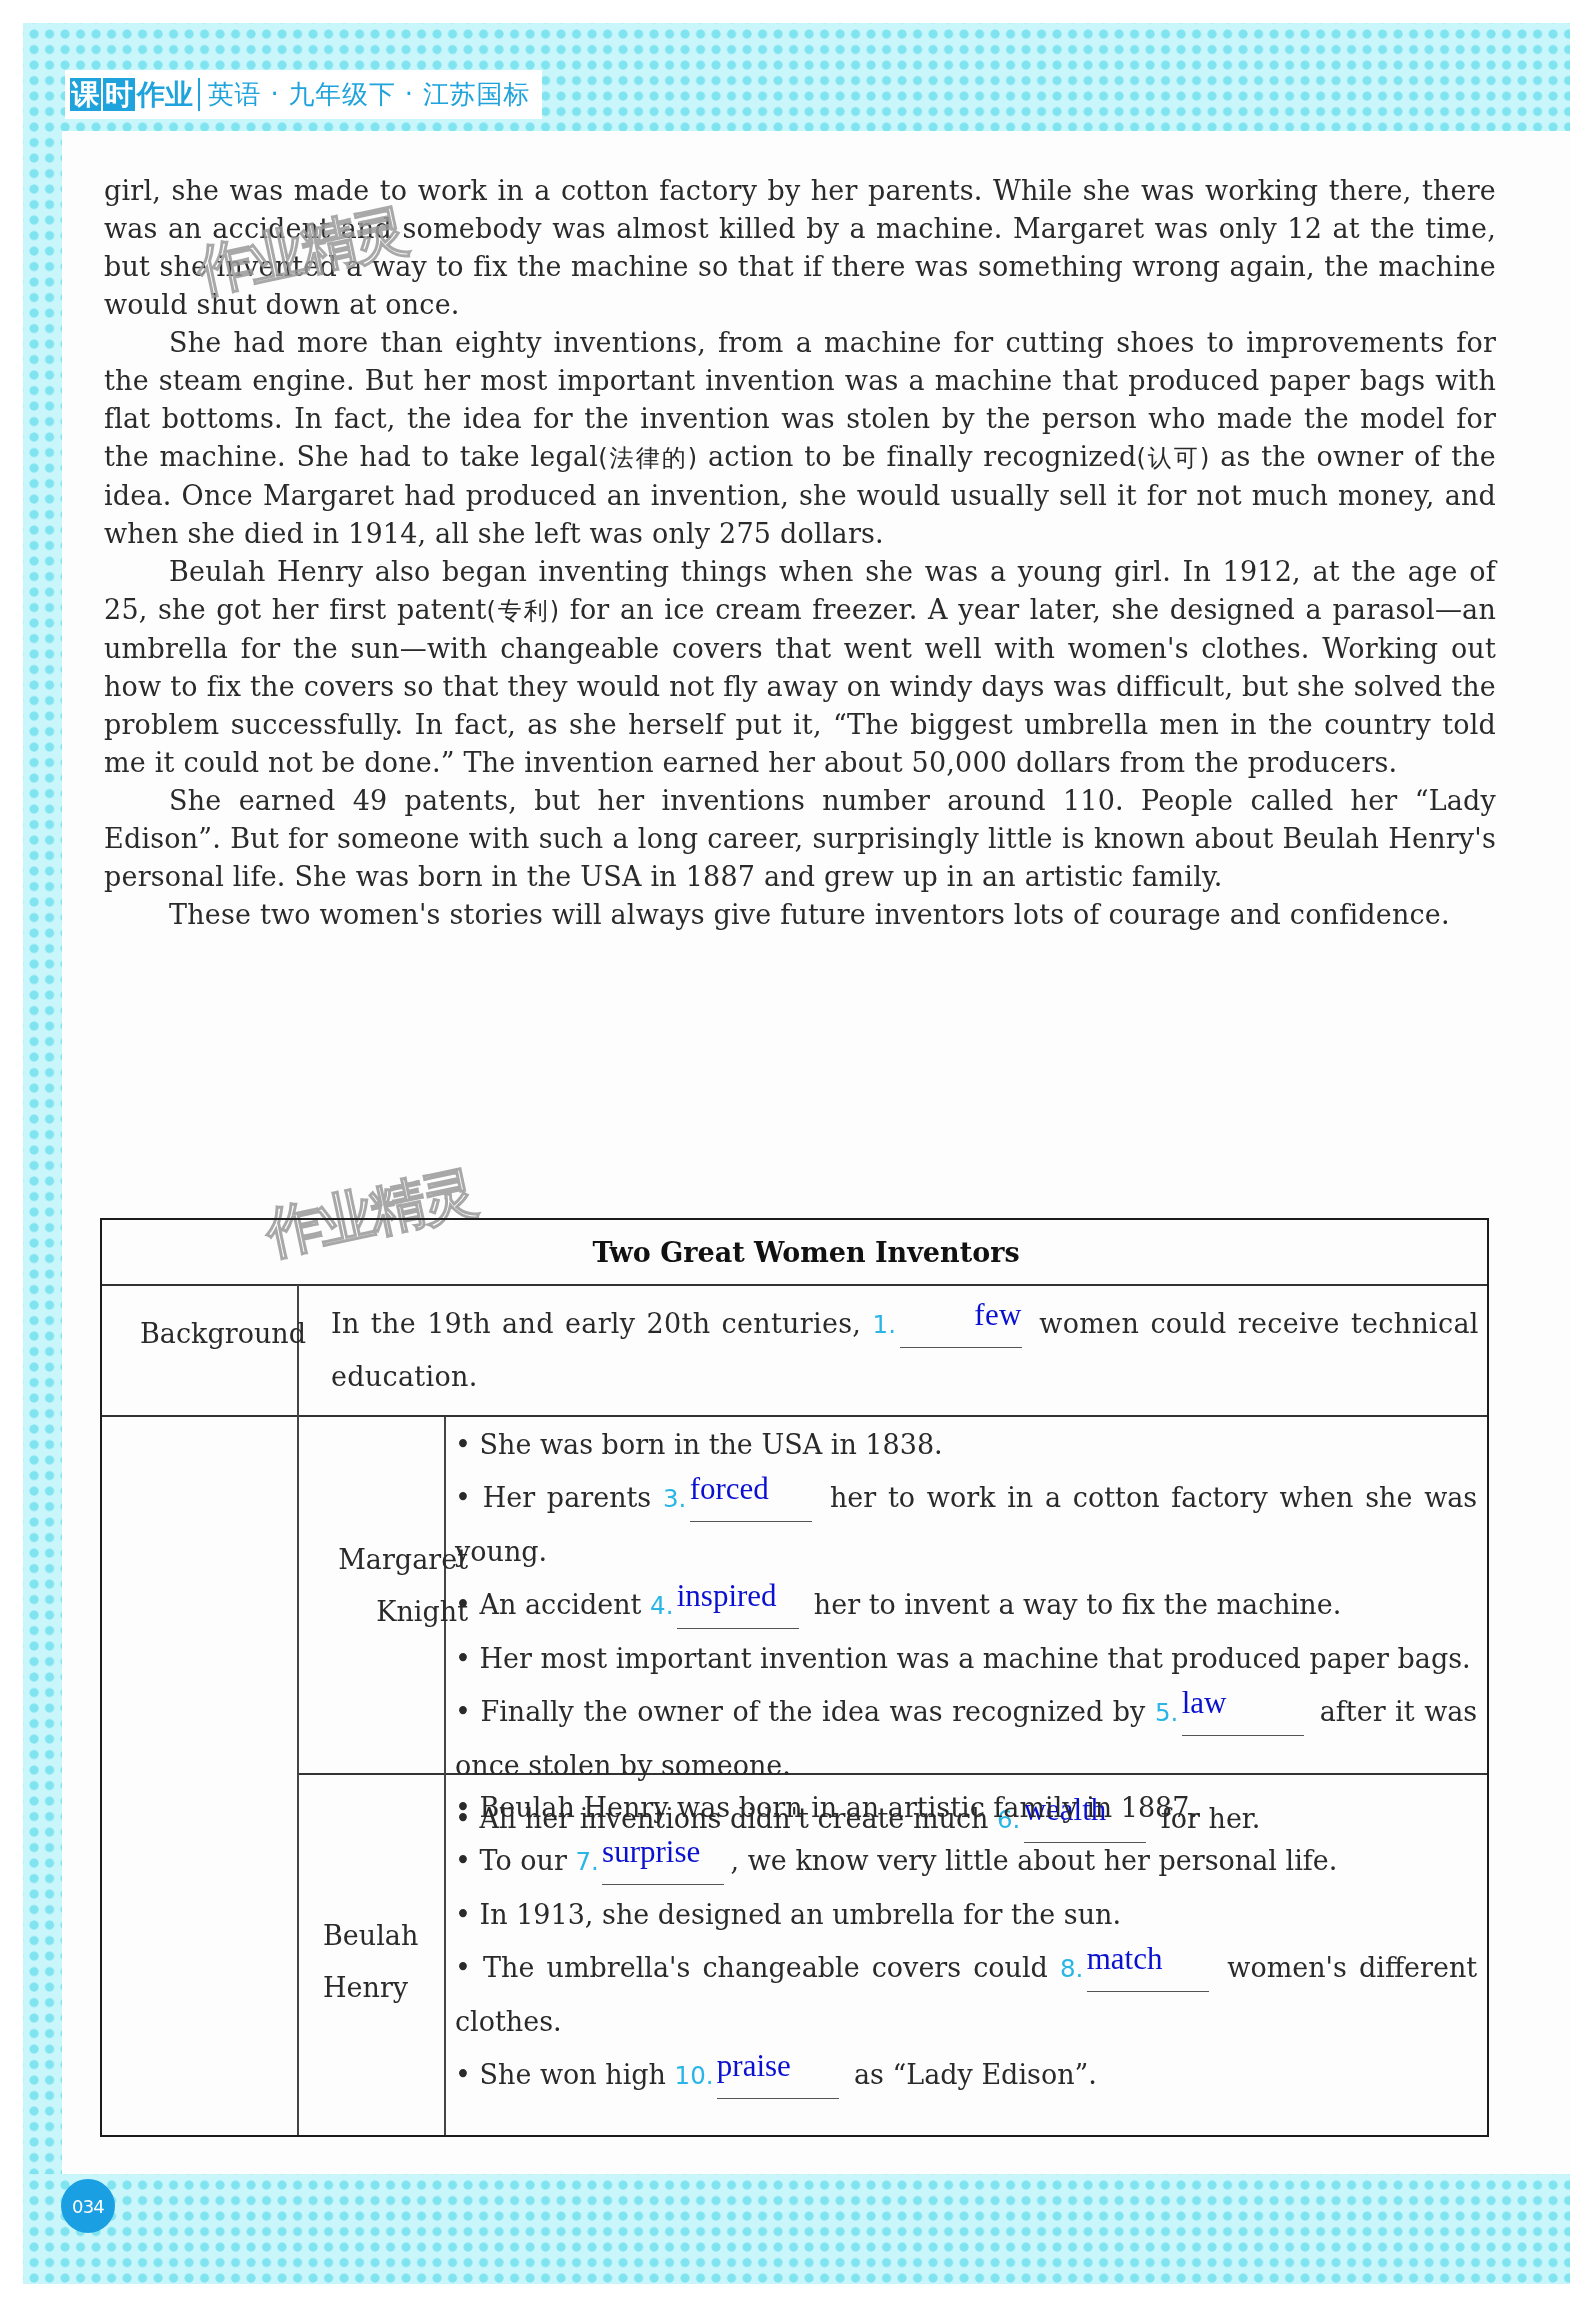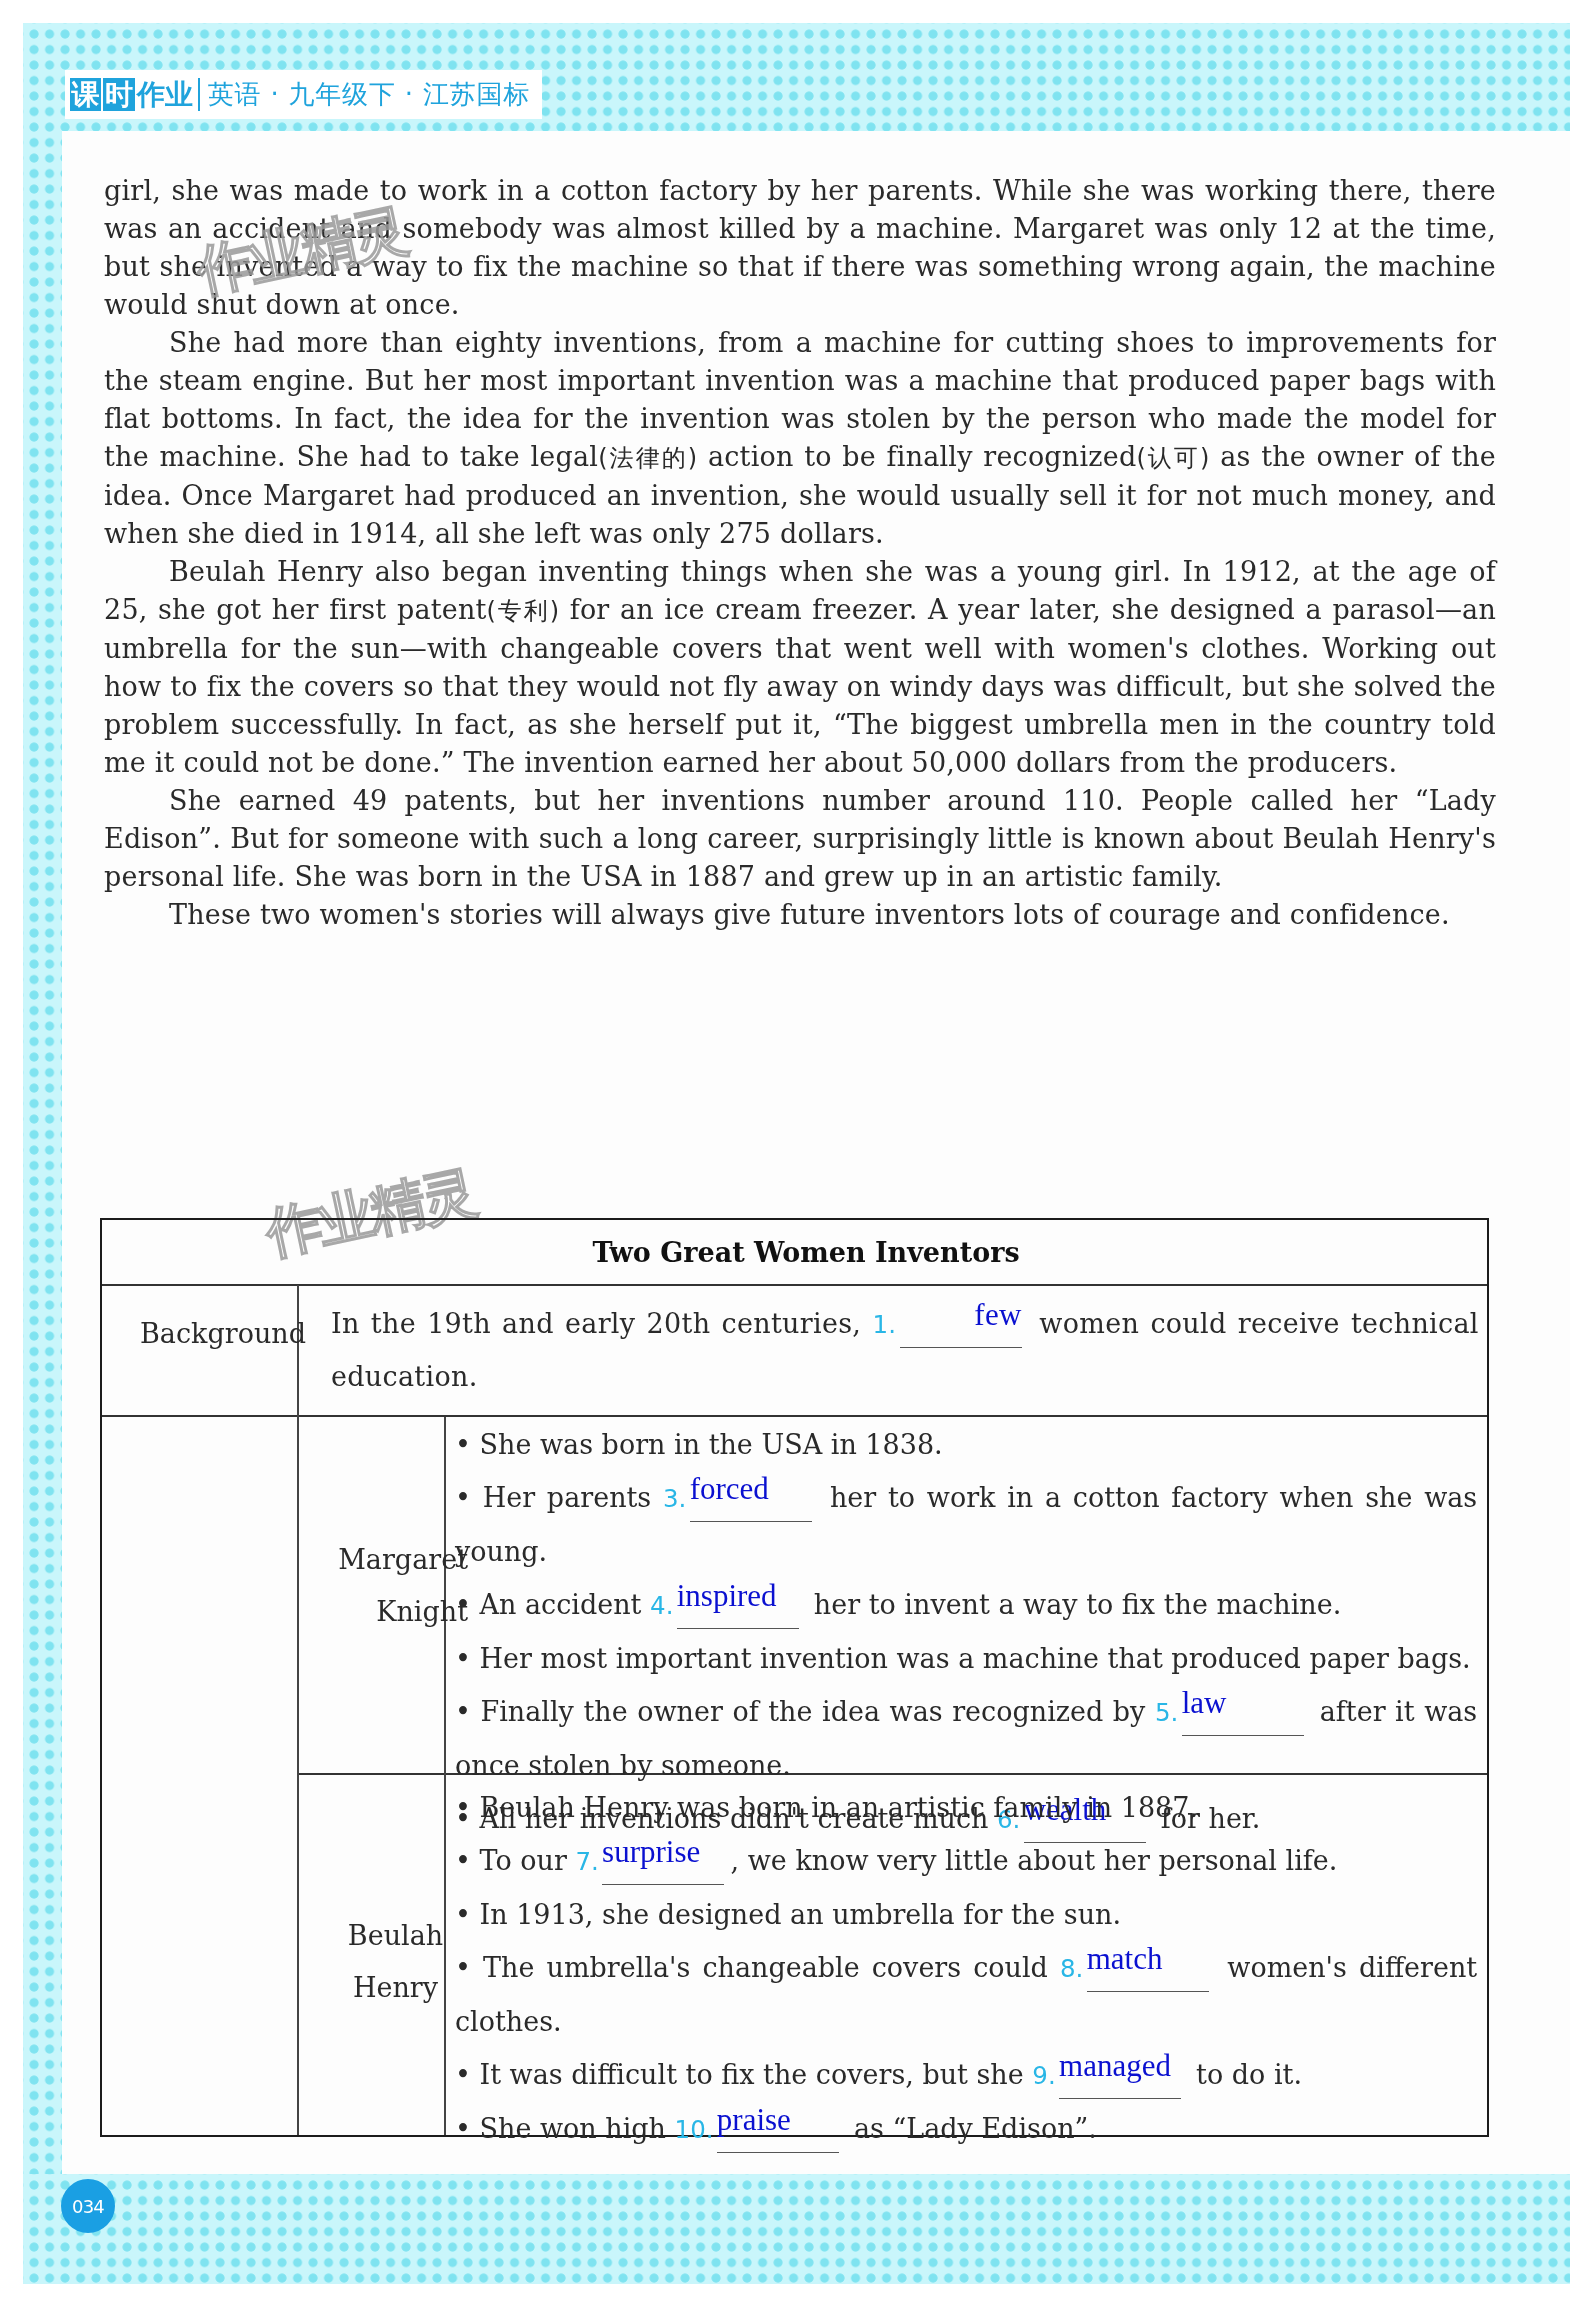--- a/index.html
+++ b/index.html
@@ -61,21 +61,21 @@
   .vline { position: absolute; width: 1.6px; background: #444; }
   .tcell { position: absolute; font-size: 27px; line-height: 52px; padding-left: 23px; }
   #t-title {
     left: 0; right: 0; top: 0; height: 65px; text-align: center; line-height: 65px;
     font-weight: bold; font-size: 27px; color: #111;
   }
   #bg-label { left: 0; width: 196px; top: 66px; height: 95px; display: flex; align-items: center; justify-content: center; }
   #bg-text { left: 206px; right: 8.2px; top: 78px; text-align: justify; letter-spacing: 0.3px; }
   #lives-label { left: 0; width: 196px; top: 523px; text-align: center; line-height: 51px; }
   #mk-label { left: 198px; width: 145px; top: 314px; text-align: right; line-height: 52px; }
-  #bh-label { left: 198px; width: 145px; top: 690px; text-align: center; line-height: 52px; }
+  #bh-label { left: 198px; width: 145px; top: 690px; text-align: left; line-height: 52px; }
   .bullets { position: absolute; left: 353px; right: 9.8px; font-size: 27px; line-height: 53px; }
   #mk-bullets { top: 198px; }
   #bh-bullets { top: 561px; }
   .bullets .li { text-align: justify; text-align-last: left; }
 
   .num { font-family: "DejaVu Sans", sans-serif; color: #29b6e6; font-size: 24.5px; margin-right: 3.3px; }
   .blank {
     display: inline-block; border-bottom: 1.6px solid #555; text-align: right; min-width: 122px;
     line-height: 33px; position: relative; top: 6.5px; margin: 0 6.5px 0 0;
   }
@@ -151,19 +151,18 @@
       <div class="li"><span>• An accident </span><span class="num">4.</span><span class="blank"><span class="ans">inspired</span></span><span> her to invent a way to fix the machine.</span></div>
       <div class="li"><span>• Her most important invention was a machine that produced paper bags.</span></div>
       <div class="li"><span>• Finally the owner of the idea was recognized by </span><span class="num">5.</span><span class="blank"><span class="ans">law</span></span><span> after it was once stolen by someone.</span></div>
       <div class="li"><span>• All her inventions didn't create much </span><span class="num">6.</span><span class="blank"><span class="ans">wealth</span></span><span> for her.</span></div>
     </div>
   <div class="bullets" id="bh-bullets">
       <div class="li"><span>• Beulah Henry was born in an artistic family in 1887.</span></div>
       <div class="li"><span>• To our </span><span class="num">7.</span><span class="blank"><span class="ans">surprise</span></span><span>, we know very little about her personal life.</span></div>
       <div class="li"><span>• In 1913, she designed an umbrella for the sun.</span></div>
       <div class="li"><span>• The umbrella's changeable covers could </span><span class="num">8.</span><span class="blank"><span class="ans">match</span></span><span> women's different clothes.</span></div>
-      <div class="li"><span>• It was difficult to fix the covers, but she </span><span class="num">9.</span><span class="blank"><span class="ans">managed</span></span><span> to do it.</span></div>
       <div class="li"><span>• She won high </span><span class="num">10.</span><span class="blank"><span class="ans">praise</span></span><span> as “Lady Edison”.</span></div>
     </div>
 </div>
 
 <div id="page-num">034</div>
 
 
 </body></html>

